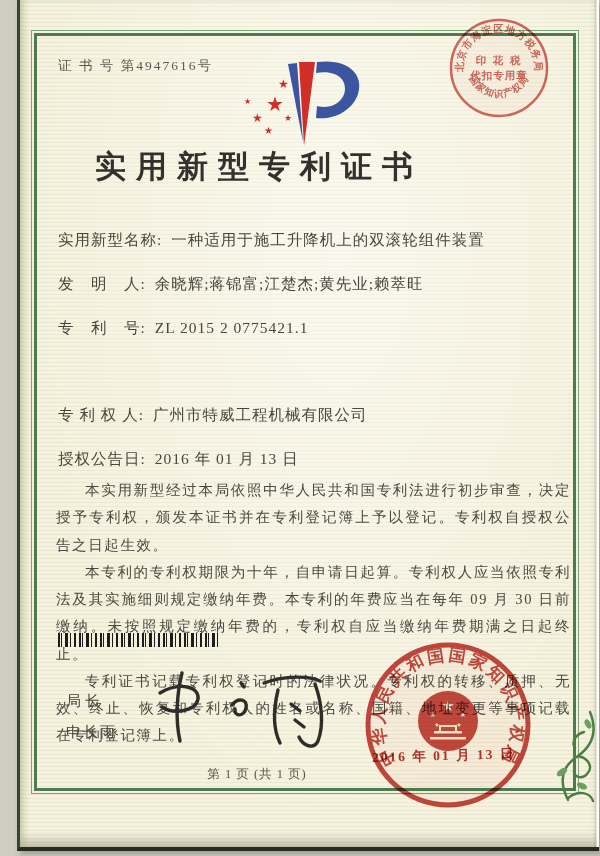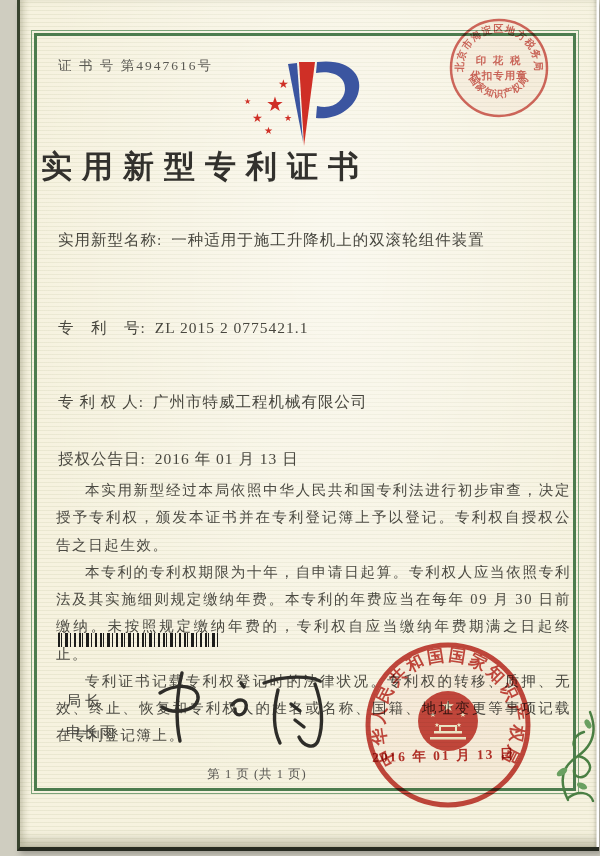--- a/index.html
+++ b/index.html
@@ -31,21 +31,21 @@
     border:3px solid #4c7c4e;
   }
   .certno{
     position:absolute;left:38px;top:57px;font-size:13.5px;color:#5a5953;
     letter-spacing:2px;
   }
   
   .logo{position:absolute;left:220px;top:54px;width:130px;height:98px;}
   .logo .star{position:absolute;color:#cf2f26;line-height:1;}
   .title{
-    position:absolute;left:11px;top:146px;width:446px;text-align:left;
+    position:absolute;left:11px;top:146px;width:446px;text-align:center;
     font-size:31px;font-weight:bold;color:#32312d;letter-spacing:10px;text-indent:10px;
   }
   .row{position:absolute;left:38px;right:36px;font-size:15.5px;color:#48473f;letter-spacing:1px;}
   .row .flabel{margin-right:9px;}
   .paras{
     position:absolute;left:36px;right:28px;top:477px;
     font-size:14.5px;color:#4b4a42;line-height:1.88;letter-spacing:1.6px;
     text-align:justify;
   }
   .paras p{margin:0;text-indent:2em;}
@@ -118,24 +118,27 @@
     <span class="star" style="left:24px;top:72px;font-size:10px;">★</span>
     <span class="star" style="left:44px;top:60px;font-size:9px;">★</span>
     <span class="star" style="left:4px;top:44px;font-size:8px;">★</span>
   </div>
 
   <div class="title">实用新型专利证书</div>
 
   <div class="row" style="top:230px">
     <span class="flabel">实用新型名称:</span><span class="fvalue">一种适用于施工升降机上的双滚轮组件装置</span>
   </div>
+  <div class="row" style="top:274px">
+    <span class="flabel">发　明　人:</span><span class="fvalue">余晓辉;蒋锦富;江楚杰;黄先业;赖萃旺</span>
+  </div>
   <div class="row" style="top:318px">
     <span class="flabel">专　利　号:</span><span class="fvalue">ZL 2015 2 0775421.1</span>
   </div>
-  <div class="row" style="top:392px">
+  <div class="row" style="top:405px">
     <span class="flabel">专 利 权 人:</span><span class="fvalue">广州市特威工程机械有限公司</span>
   </div>
   <div class="row" style="top:449px">
     <span class="flabel">授权公告日:</span><span class="fvalue">2016 年 01 月 13 日</span>
   </div>
 
   <div class="paras">
     <p>本实用新型经过本局依照中华人民共和国专利法进行初步审查，决定授予专利权，颁发本证书并在专利登记簿上予以登记。专利权自授权公告之日起生效。</p>
     <p>本专利的专利权期限为十年，自申请日起算。专利权人应当依照专利法及其实施细则规定缴纳年费。本专利的年费应当在每年 09 月 30 日前缴纳。未按照规定缴纳年费的，专利权自应当缴纳年费期满之日起终止。</p>
     <p>专利证书记载专利权登记时的法律状况。专利权的转移、质押、无效、终止、恢复和专利权人的姓名或名称、国籍、地址变更等事项记载在专利登记簿上。</p>

